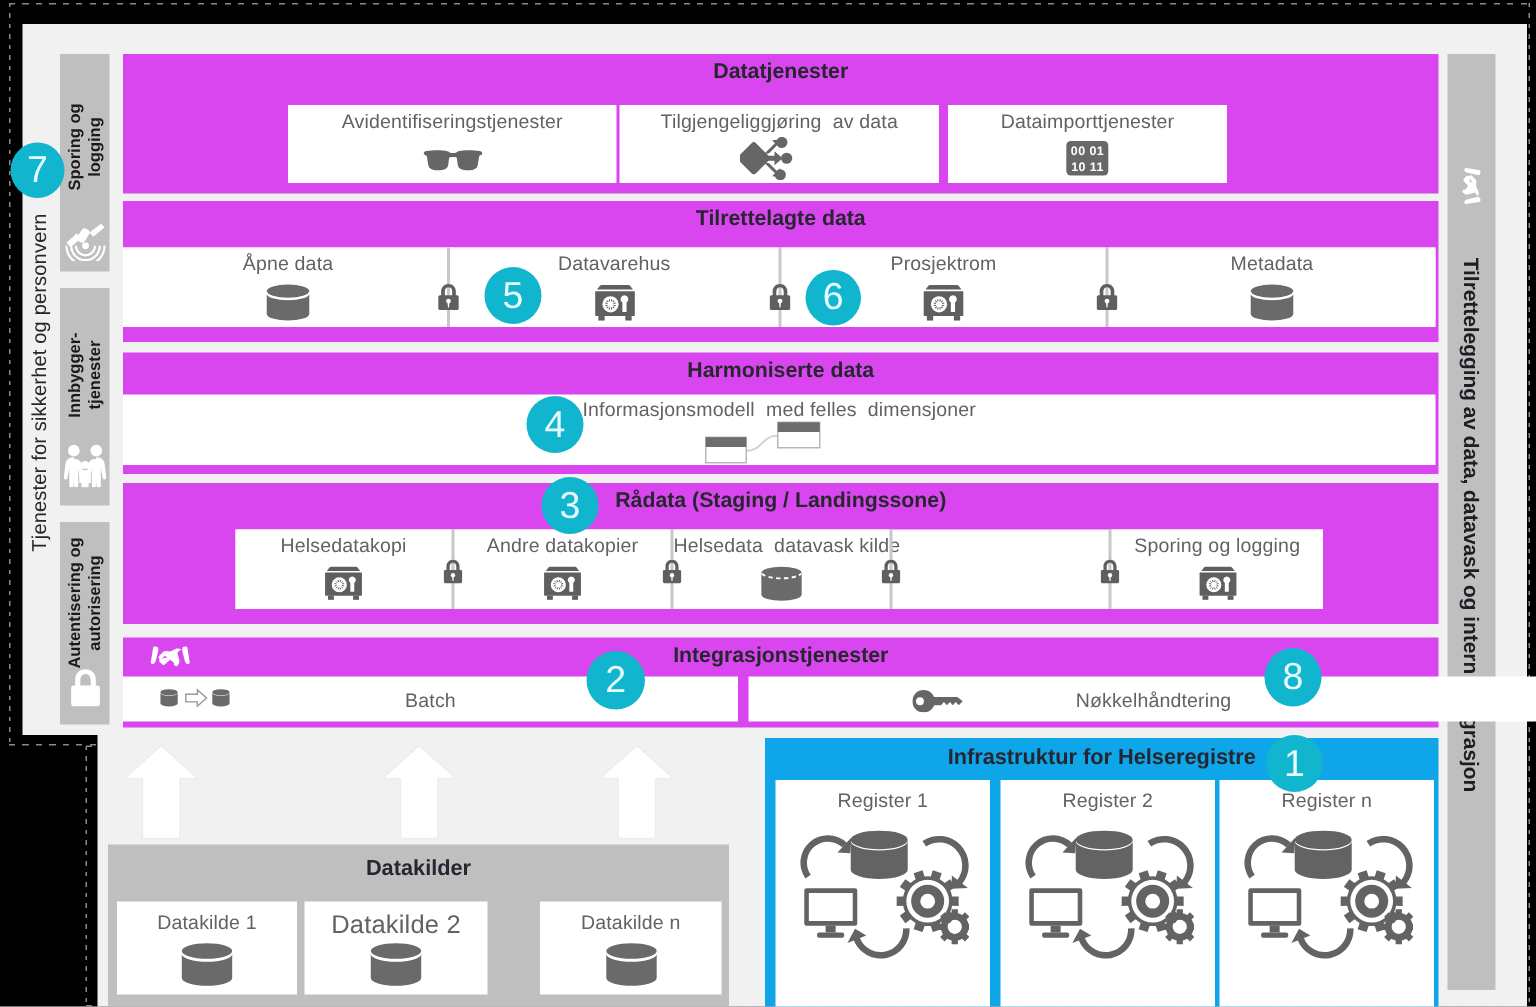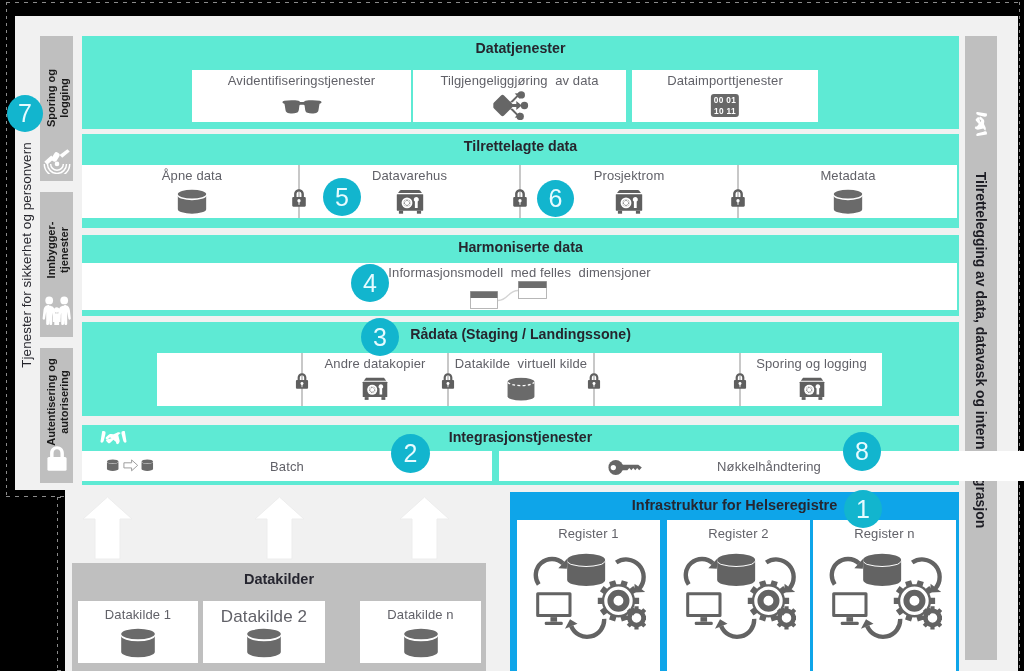--- a/index.html
+++ b/index.html
@@ -31,21 +31,21 @@
   .lsb-item .ic{position:absolute;left:50%;transform:translateX(-50%);}
 
   
   .rsb{position:absolute;left:965px;top:36px;width:32px;height:624px;background:#BFBFBF;}
   .rsb .txt{position:absolute;left:50%;top:314px;white-space:nowrap;
             transform:translate(-50%,-50%) rotate(90deg);
             font-size:13.9px;font-weight:bold;color:#1d1d24;}
   .rsb .ic{position:absolute;left:50%;top:80px;transform:translateX(-50%) rotate(90deg);}
 
   
-  .row{position:absolute;background:#5eead4;left:82px;width:877px;}
+  .row{position:absolute;background:#d946ef;left:82px;width:877px;}
   .row .rtitle{position:absolute;left:0;top:0;width:100%;text-align:center;
             font-size:14.2px;font-weight:bold;color:#26262e;}
   .cards{position:absolute;background:#FFFFFF;}
   .card{position:absolute;background:#FFFFFF;}
   .card .lbl{position:absolute;left:0;width:100%;text-align:center;
             font-size:13px;color:#616168;white-space:pre;letter-spacing:.12px;}
   .card .ic{position:absolute;left:50%;transform:translateX(-50%);}
   .vdiv{position:absolute;width:2px;background:#C8C8C8;}
   .plock{position:absolute;transform:translate(-50%,-50%);}
 
@@ -323,28 +323,34 @@
         <rect x="0.5" y="10.5" width="27" height="6.5" fill="#6d6d6d"></rect>
         <rect x="48.5" y="0.5" width="28" height="17" fill="#fff" stroke="#b0b0b0" stroke-width="0.9"></rect>
         <rect x="48.5" y="0.5" width="28" height="6.5" fill="#6d6d6d"></rect>
       </svg>
     </div>
   </div>
 
   <div class="row" style="top:322px;height:94px">
     <div class="rtitle" style="top:4px">Rådata (Staging / Landingssone)</div>
     <div class="cards" style="left:75px;top:31px;width:725px;height:53px">
+      <div class="card" style="left:0;top:0;width:144px;height:53px">
+        <div class="lbl" style="top:3px">Helsedatakopi</div>
+        <svg class="ic" style="top:24px;width:28px;height:24px;fill:#5f5f5f" viewBox="0 0 100 86">
+            <use href="#ic-safe"></use>
+          </svg>
+      </div>
       <div class="card" style="left:146px;top:0;width:144px;height:53px">
         <div class="lbl" style="top:3px">Andre datakopier</div>
         <svg class="ic" style="top:24px;width:28px;height:24px;fill:#5f5f5f" viewBox="0 0 100 86">
             <use href="#ic-safe"></use>
           </svg>
       </div>
       <div class="card" style="left:292px;top:0;width:144px;height:53px">
-        <div class="lbl" style="top:3px">Datakilde  virtuell kilde</div>
+        <div class="lbl" style="top:3px">Helsedata  datavask kilde</div>
         <svg class="ic" style="top:24px;width:32px;height:26px;fill:#6a6a6a" viewBox="0 0 100 80">
             <use href="#ic-cylinder-dash"></use>
           </svg>
       </div>
       <div class="card" style="left:584px;top:0;width:141px;height:53px">
         <div class="lbl" style="top:3px">Sporing og logging</div>
         <svg class="ic" style="top:24px;width:28px;height:24px;fill:#5f5f5f" viewBox="0 0 100 86">
             <use href="#ic-safe"></use>
           </svg>
       </div>

